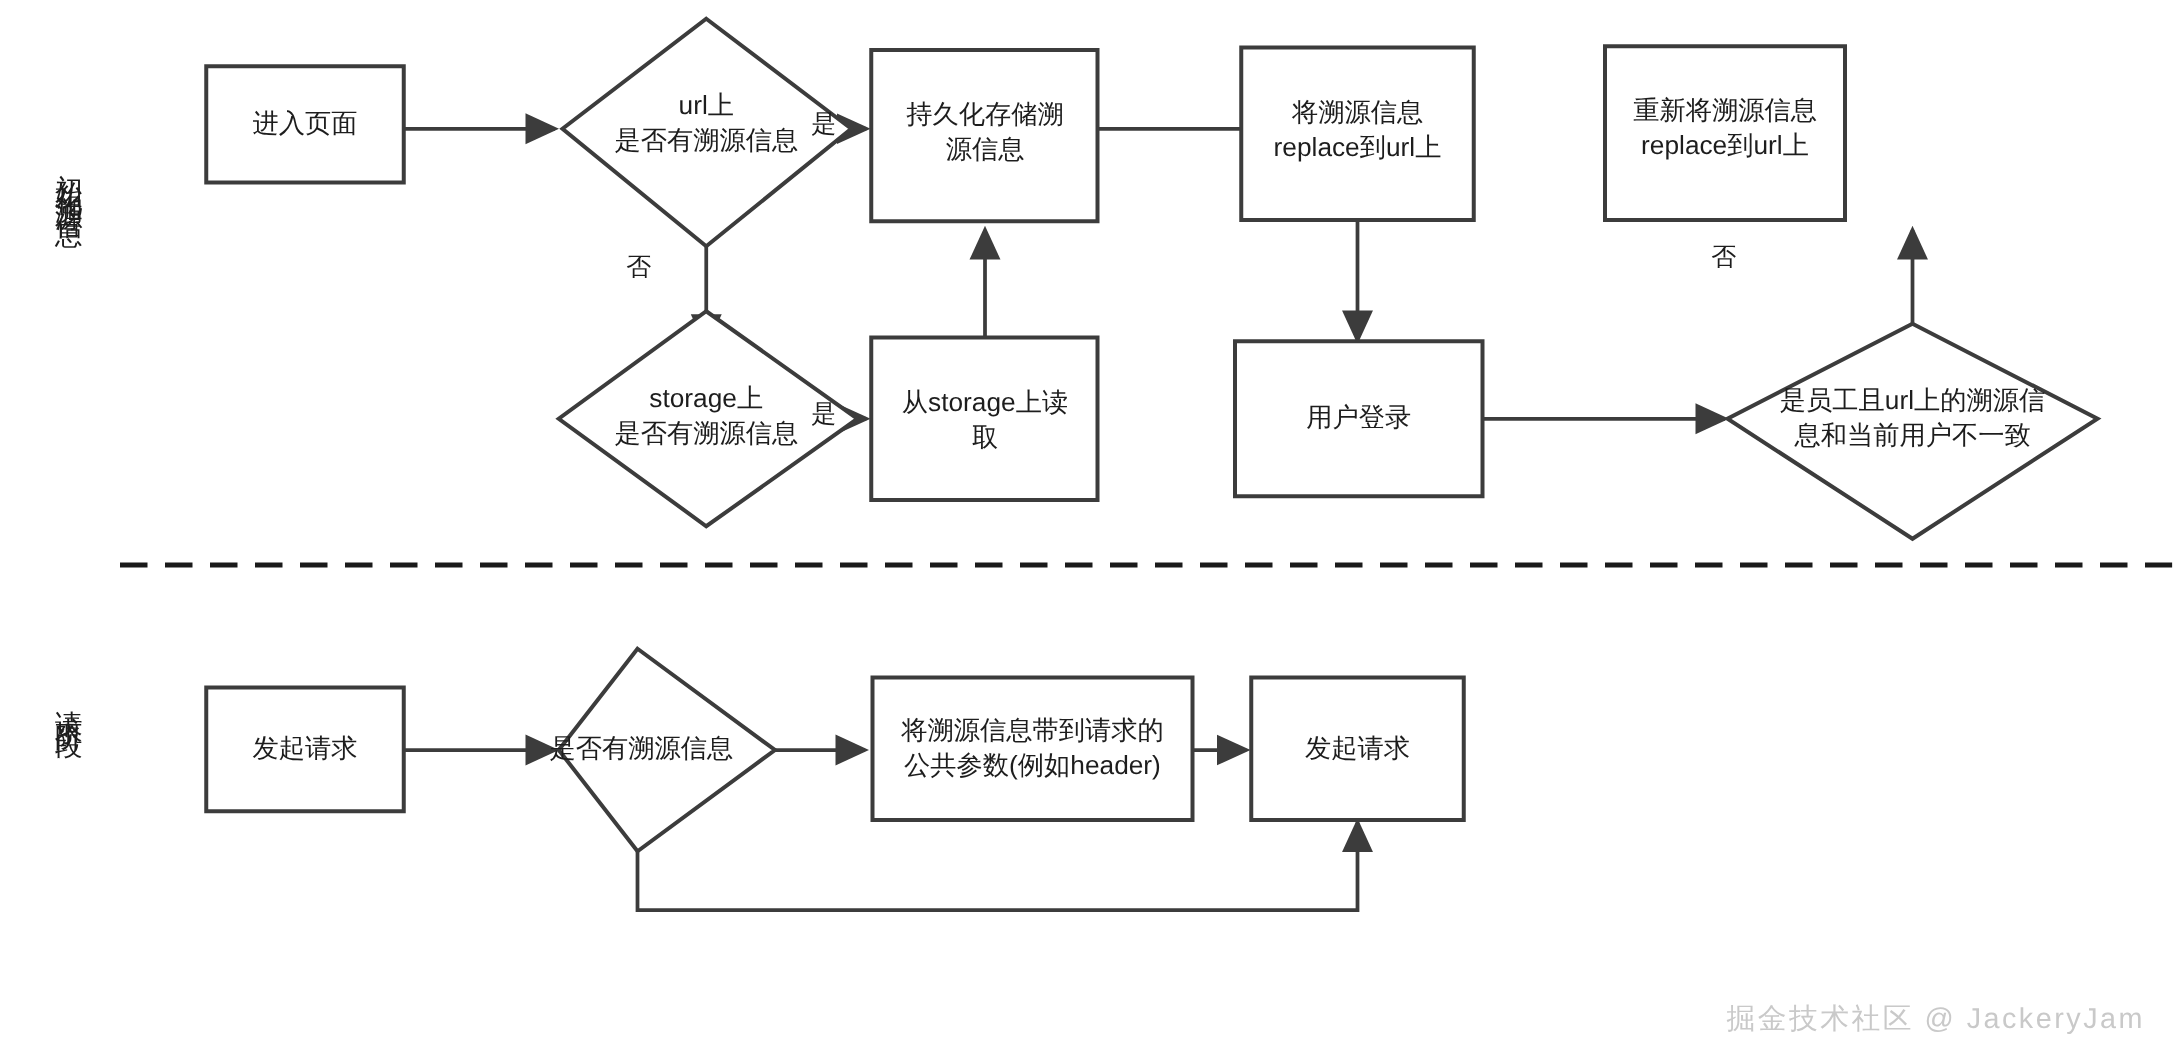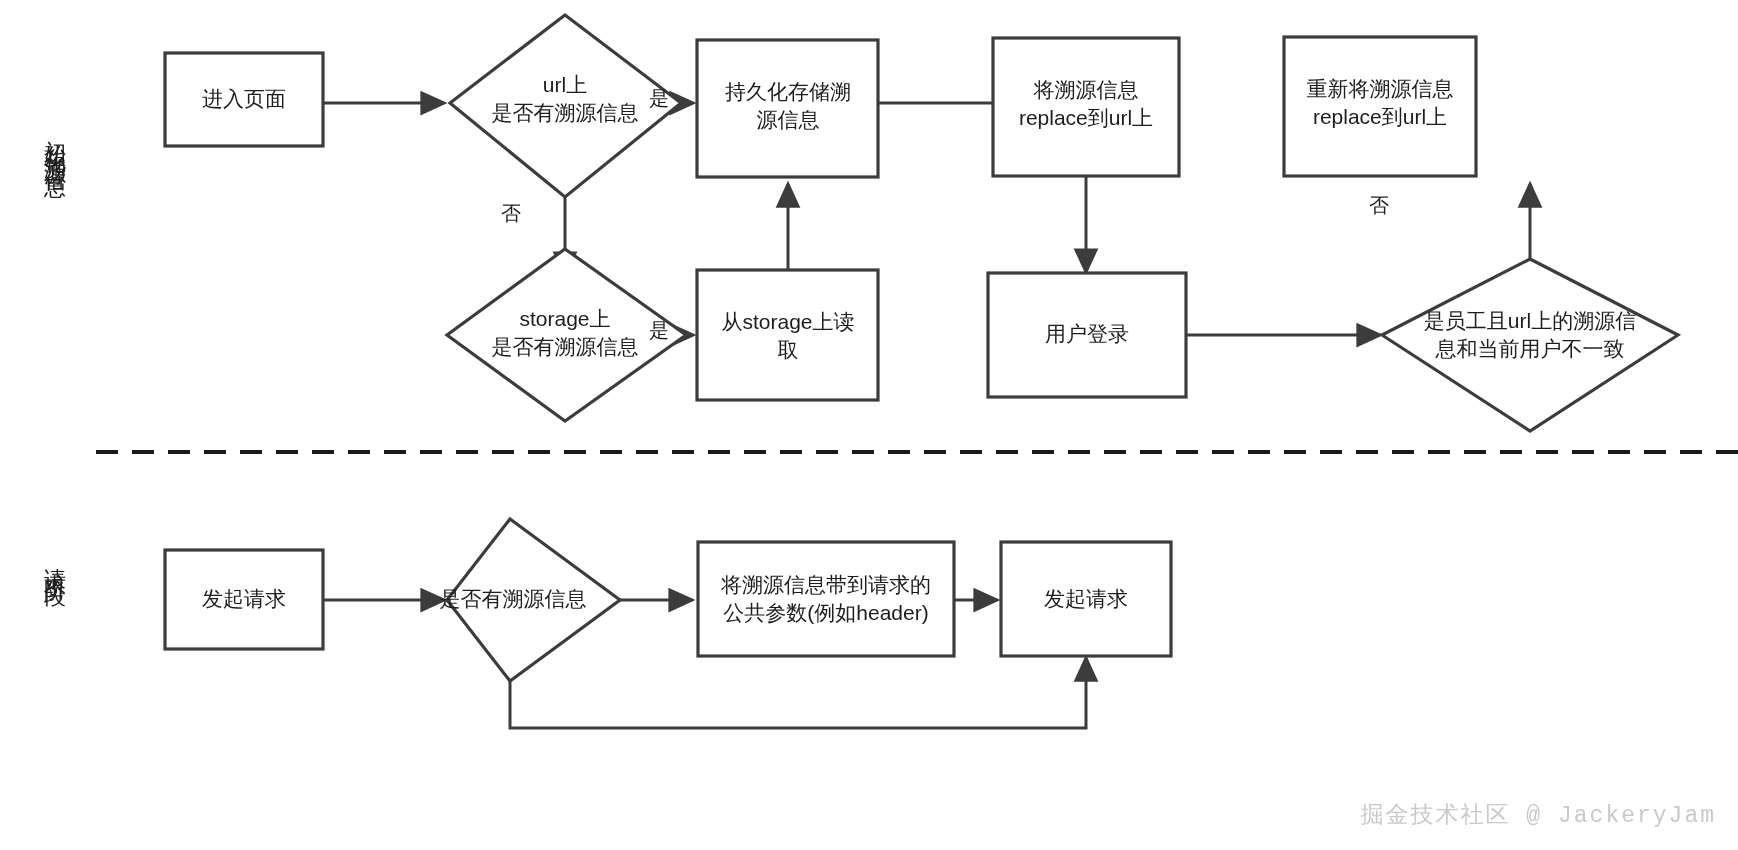--- a/index.html
+++ b/index.html
@@ -77,21 +77,21 @@
     top: 122px;
   }
   #lane-request {
     left: 44px;
     top: 550px;
   }
   #watermark {
     position: absolute;
     right: 22px;
     bottom: 20px;
-    font-family: Liberation Mono, monospace;
+    font-family: Liberation Sans, sans-serif;
     font-size: 23px;
     color: #c9c9c9;
     letter-spacing: 2px;
     white-space: nowrap;
   }
 </style>
 </head>
 <body>
 
 <div id="canvas">

